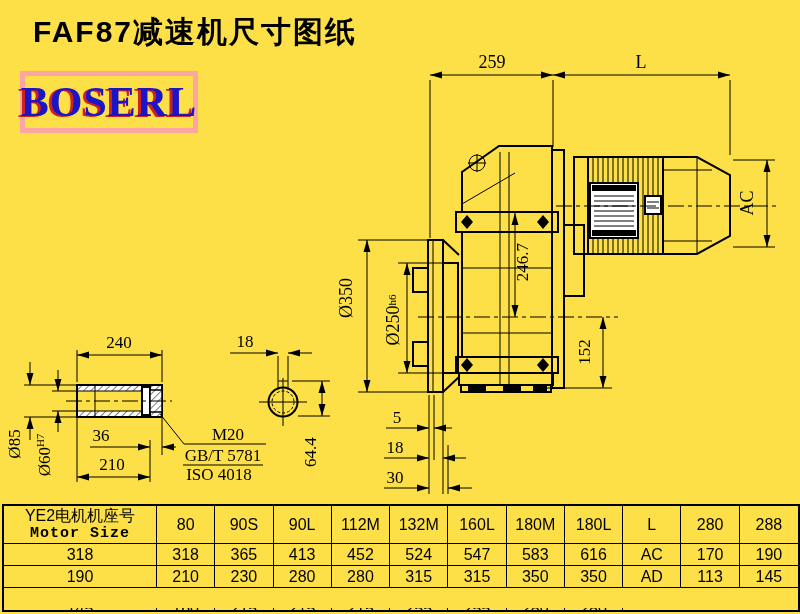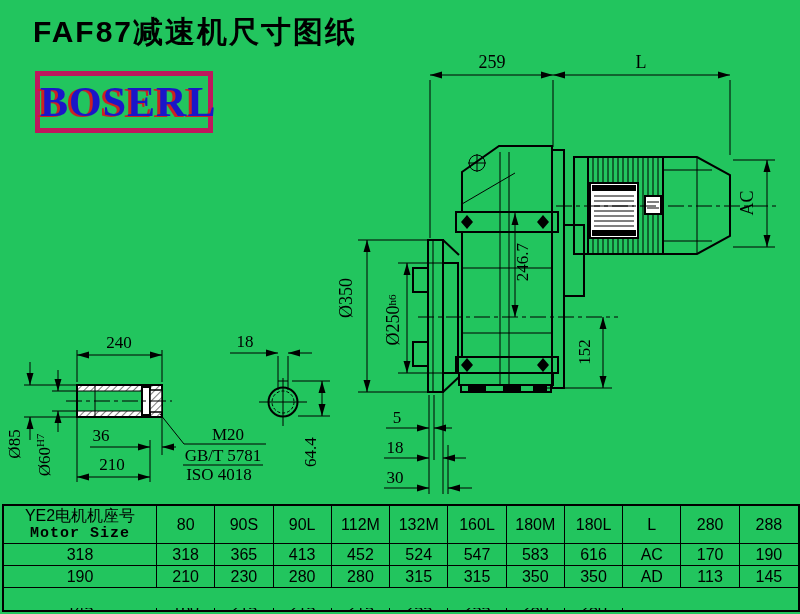--- a/index.html
+++ b/index.html
@@ -1,21 +1,21 @@
 <!DOCTYPE html>
 <html><head>
 <meta charset="utf-8">
 <style>
   html,body{margin:0;padding:0;background:#fff;}
-  .page{position:relative;width:800px;height:614px;background:#22c55e;overflow:hidden;
+  .page{position:relative;width:800px;height:614px;background:#fde047;overflow:hidden;
         font-family:"Liberation Sans",sans-serif;color:#000;}
   .title{position:absolute;left:33px;top:12px;font-size:30px;font-weight:bold;
          letter-spacing:2px;font-family:"Liberation Sans",sans-serif;}
-  .logo{position:absolute;left:35px;top:71px;width:168px;height:52px;
-        border:5px solid #be185d;display:flex;align-items:center;justify-content:flex-start;}
+  .logo{position:absolute;left:20px;top:71px;width:168px;height:52px;
+        border:5px solid #fca5a5;display:flex;align-items:center;justify-content:center;}
   .logo-text{font-family:"Liberation Serif",serif;font-weight:bold;font-size:42px;
         color:#1a16c8;letter-spacing:1px;line-height:1;
         text-shadow:-3px 1px 0 #cc2222;}
   svg{position:absolute;left:0;top:0;}
   .ol{stroke:#000;stroke-width:2;fill:none;}
   .tl{stroke:#000;stroke-width:1;fill:none;}
   .dim{stroke:#000;stroke-width:1;fill:none;}
   .cl{stroke:#000;stroke-width:1;fill:none;stroke-dasharray:16 4 4 4;}
   .dtx{font-family:"Liberation Serif",serif;font-size:17px;fill:#000;}
   .dtx2{font-family:"Liberation Serif",serif;font-size:18px;fill:#000;}

